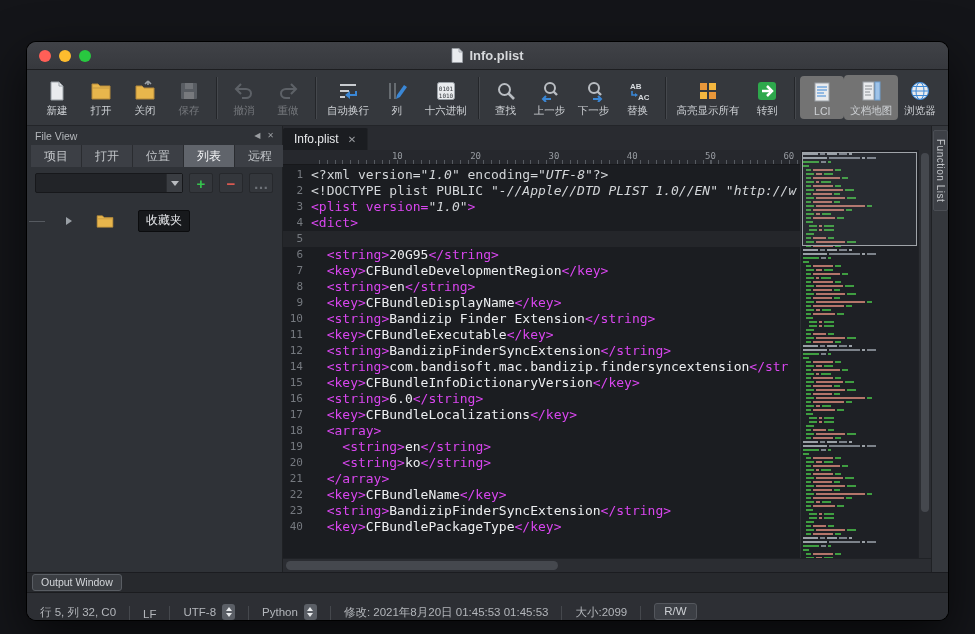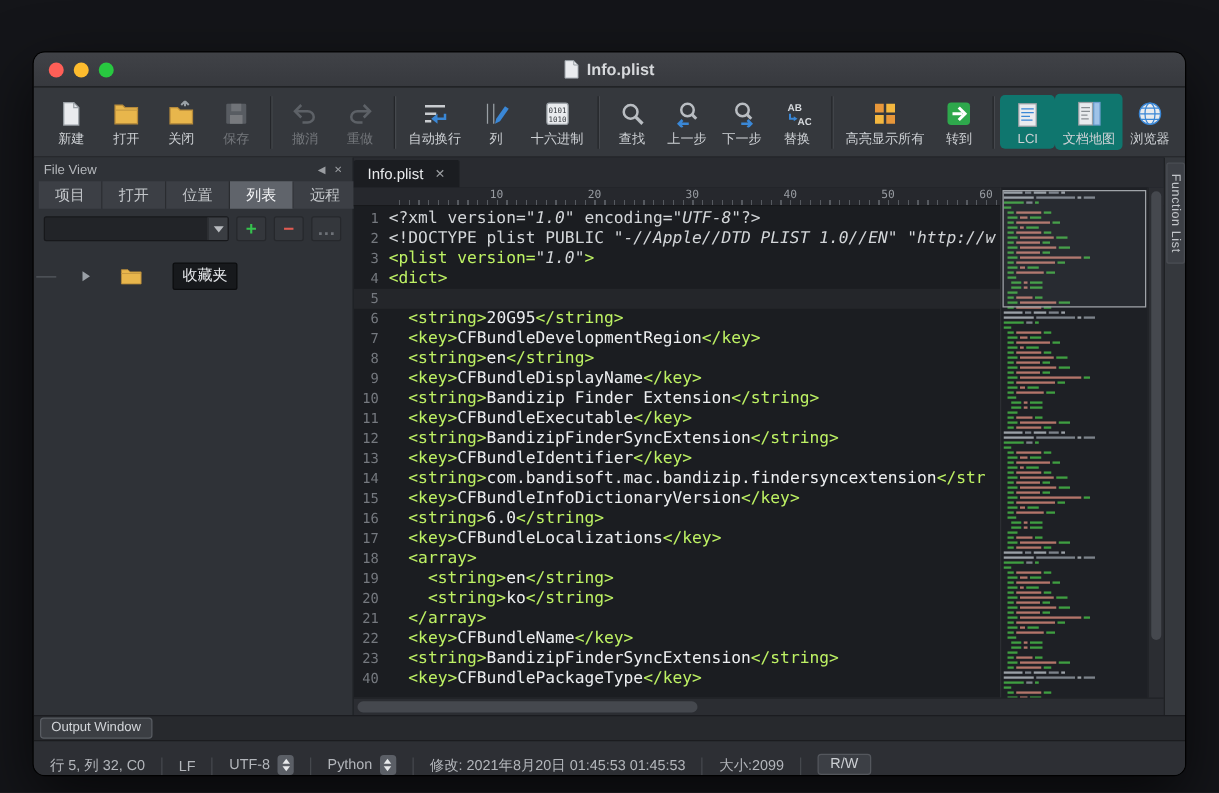--- a/index.html
+++ b/index.html
@@ -18,21 +18,21 @@
   .tl { width:12px; height:12px; border-radius:50%; display:inline-block; }
   .tl.red { background:#ff5f57; } .tl.yellow { background:#febc2e; } .tl.green { background:#28c840; }
   .title-center { margin:0 auto; display:flex; align-items:center; gap:6px; }
   .title-text { color:#d6d8db; font-size:13px; font-weight:bold; }
 
   
   .toolbar { height:56px; flex:0 0 56px; background:#35383d; border-bottom:1px solid #232529;
     display:flex; align-items:center; padding:2px 6px 2px 8px; }
   .tool-btn { display:flex; flex-direction:column; align-items:center; justify-content:center;
     min-width:44px; padding:3px 6px 2px; border-radius:4px; cursor:default; }
-  .tool-btn.active { background:#0f766e; }
+  .tool-btn.active { background:#737373; }
   .tool-btn.disabled { opacity:.4; }
   .tool-icon { width:26px; height:25px; display:flex; align-items:center; justify-content:center; }
   .tool-icon svg { width:22px; height:22px; }
   .tool-label { font-size:10.5px; color:#ced1d5; margin-top:1px; white-space:nowrap; }
   .tb-sep { width:1px; height:42px; background:#24262a; margin:0 5px;
     box-shadow:1px 0 0 #45484d; }
 
   
   .main { flex:1 1 auto; display:flex; min-height:0; }
 
@@ -80,21 +80,21 @@
     background-image:repeating-linear-gradient(to right,#565a60 0 1px,transparent 1px 7.83px);
     background-repeat:no-repeat; background-position:36px bottom; background-size:calc(100% - 36px) 4px; }
   .ruler-num { position:absolute; top:1px; transform:translateX(-50%); font-size:9px;
     color:#979ba1; font-family:"DejaVu Sans Mono",monospace; }
   .code-area { flex:1 1 auto; overflow:hidden; padding-top:2px; }
   .code-line { display:flex; height:16px; line-height:16px; white-space:pre;
     font-family:"DejaVu Sans Mono",monospace; font-size:13px; }
   .code-line.current { background:rgba(255,255,255,.045); }
   .line-num { flex:0 0 28px; text-align:right; padding-right:8px; color:#75797f; font-size:11px; }
   .line-text { white-space:pre; }
-  .tok-g { color:#bef264; }
+  .tok-g { color:#d946ef; }
   .tok-t { color:#eceef0; }
   .current .tok-t { color:#ffffff; font-weight:bold; }
   .tok-d { color:#d3d6d9; }
   .tok-s { color:#d3d6d9; font-style:italic; }
   .caret { display:inline-block; width:2px; height:13px; background:#ffffff;
     vertical-align:middle; margin-left:1px; }
 
   .minimap { position:absolute; top:24px; bottom:14px; right:13px; width:118px; background:#1e2025;
     border-left:1px solid #2c2e33; overflow:hidden; }
   .mm-content { padding-top:3px; }
@@ -402,21 +402,20 @@
             <div class="code-line"><span class="line-num">3</span><span class="line-text"><span></span><span class="tok-g">&lt;plist version=</span><span class="tok-s">"1.0"</span><span class="tok-g">&gt;</span></span></div>
             <div class="code-line"><span class="line-num">4</span><span class="line-text"><span></span><span class="tok-g">&lt;dict&gt;</span></span></div>
             <div class="code-line current"><span class="line-num">5</span></div>
             <div class="code-line"><span class="line-num">6</span><span class="line-text"><span>  </span><span class="tok-g">&lt;string&gt;</span><span class="tok-t">20G95</span><span class="tok-g">&lt;/string&gt;</span></span></div>
             <div class="code-line"><span class="line-num">7</span><span class="line-text"><span>  </span><span class="tok-g">&lt;key&gt;</span><span class="tok-t">CFBundleDevelopmentRegion</span><span class="tok-g">&lt;/key&gt;</span></span></div>
             <div class="code-line"><span class="line-num">8</span><span class="line-text"><span>  </span><span class="tok-g">&lt;string&gt;</span><span class="tok-t">en</span><span class="tok-g">&lt;/string&gt;</span></span></div>
             <div class="code-line"><span class="line-num">9</span><span class="line-text"><span>  </span><span class="tok-g">&lt;key&gt;</span><span class="tok-t">CFBundleDisplayName</span><span class="tok-g">&lt;/key&gt;</span></span></div>
             <div class="code-line"><span class="line-num">10</span><span class="line-text"><span>  </span><span class="tok-g">&lt;string&gt;</span><span class="tok-t">Bandizip Finder Extension</span><span class="tok-g">&lt;/string&gt;</span></span></div>
             <div class="code-line"><span class="line-num">11</span><span class="line-text"><span>  </span><span class="tok-g">&lt;key&gt;</span><span class="tok-t">CFBundleExecutable</span><span class="tok-g">&lt;/key&gt;</span></span></div>
             <div class="code-line"><span class="line-num">12</span><span class="line-text"><span>  </span><span class="tok-g">&lt;string&gt;</span><span class="tok-t">BandizipFinderSyncExtension</span><span class="tok-g">&lt;/string&gt;</span></span></div>
-            <div class="code-line"><span class="line-num">13</span><span class="line-text"><span>  </span><span class="tok-g">&lt;key&gt;</span><span class="tok-t">CFBundleIdentifier</span><span class="tok-g">&lt;/key&gt;</span></span></div>
             <div class="code-line"><span class="line-num">14</span><span class="line-text"><span>  </span><span class="tok-g">&lt;string&gt;</span><span class="tok-t">com.bandisoft.mac.bandizip.findersyncextension</span><span class="tok-g">&lt;/str</span></span></div>
             <div class="code-line"><span class="line-num">15</span><span class="line-text"><span>  </span><span class="tok-g">&lt;key&gt;</span><span class="tok-t">CFBundleInfoDictionaryVersion</span><span class="tok-g">&lt;/key&gt;</span></span></div>
             <div class="code-line"><span class="line-num">16</span><span class="line-text"><span>  </span><span class="tok-g">&lt;string&gt;</span><span class="tok-t">6.0</span><span class="tok-g">&lt;/string&gt;</span></span></div>
             <div class="code-line"><span class="line-num">17</span><span class="line-text"><span>  </span><span class="tok-g">&lt;key&gt;</span><span class="tok-t">CFBundleLocalizations</span><span class="tok-g">&lt;/key&gt;</span></span></div>
             <div class="code-line"><span class="line-num">18</span><span class="line-text"><span>  </span><span class="tok-g">&lt;array&gt;</span></span></div>
             <div class="code-line"><span class="line-num">19</span><span class="line-text"><span>    </span><span class="tok-g">&lt;string&gt;</span><span class="tok-t">en</span><span class="tok-g">&lt;/string&gt;</span></span></div>
             <div class="code-line"><span class="line-num">20</span><span class="line-text"><span>    </span><span class="tok-g">&lt;string&gt;</span><span class="tok-t">ko</span><span class="tok-g">&lt;/string&gt;</span></span></div>
             <div class="code-line"><span class="line-num">21</span><span class="line-text"><span>  </span><span class="tok-g">&lt;/array&gt;</span></span></div>
             <div class="code-line"><span class="line-num">22</span><span class="line-text"><span>  </span><span class="tok-g">&lt;key&gt;</span><span class="tok-t">CFBundleName</span><span class="tok-g">&lt;/key&gt;</span></span></div>
             <div class="code-line"><span class="line-num">23</span><span class="line-text"><span>  </span><span class="tok-g">&lt;string&gt;</span><span class="tok-t">BandizipFinderSyncExtension</span><span class="tok-g">&lt;/string&gt;</span></span></div>

